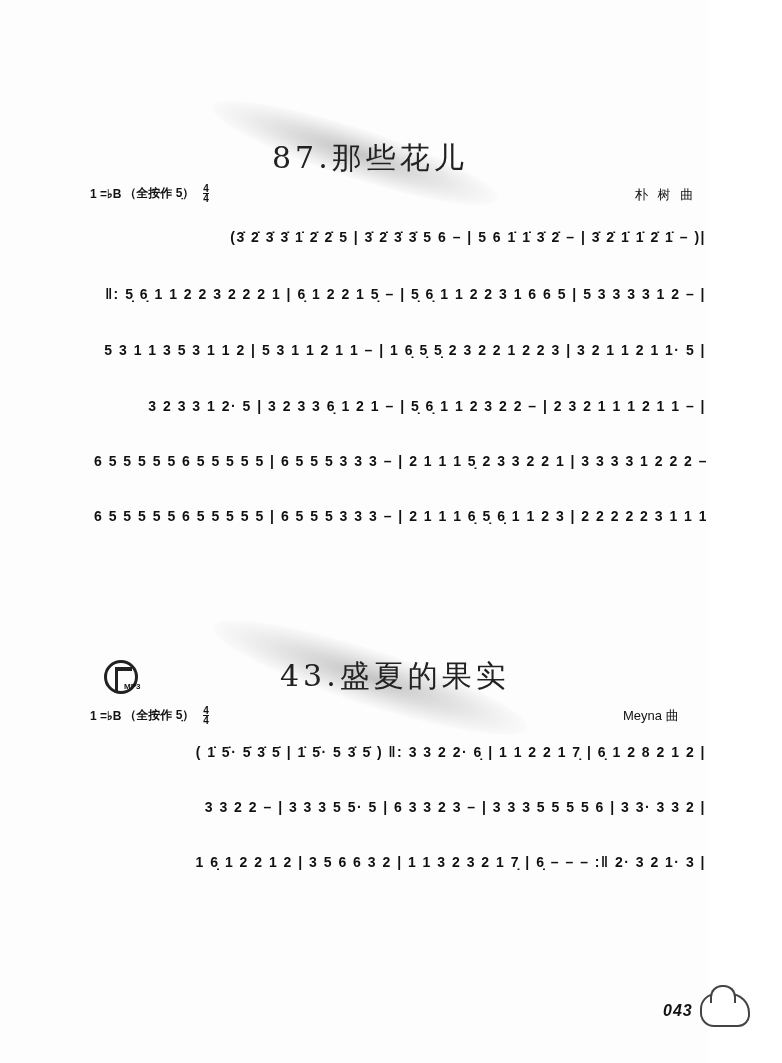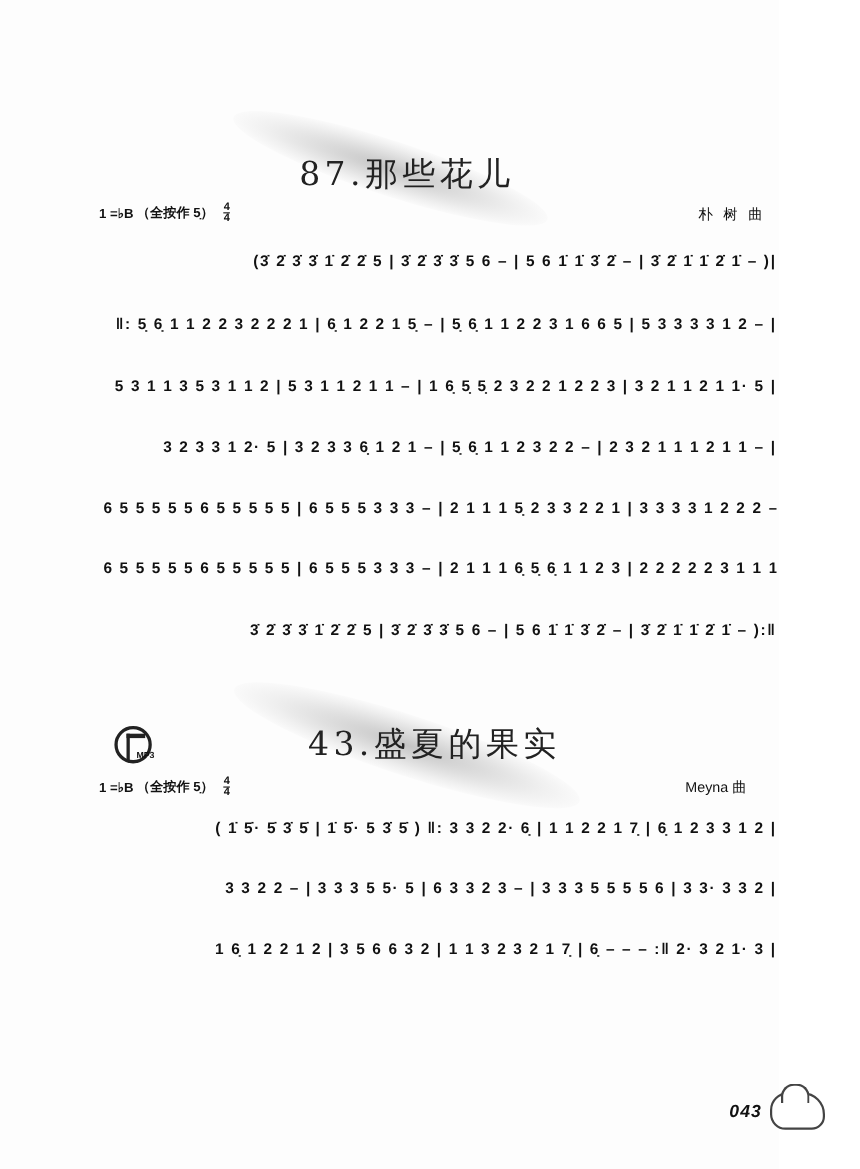--- a/index.html
+++ b/index.html
@@ -39,21 +39,20 @@
     </span>
   </div>
   <div class="composer" style="left:635px;top:186px;">朴 树 曲</div>
 
   <div class="score-line" style="top:229px;">(3̇ 2̇ 3̇ 3̇  1̇  2̇   2̇ 5 | 3̇ 2̇ 3̇ 3̇ 5  6  –  | 5  6 1̇  1̇ 3̇  2̇  –  | 3̇  2̇ 1̇  1̇ 2̇  1̇  – )|</div>
   <div class="score-line" style="top:286px;">‖: 5̣ 6̣ 1  1 2  2 3 2 2 2 1 | 6̣ 1 2  2 1  5̣  –  | 5̣ 6̣ 1  1 2  2 3 1 6 6 5 | 5 3 3  3 3 1  2  –  |</div>
   <div class="score-line" style="top:342px;">5 3 1  1 3  5 3 1  1 2 | 5 3 1  1 2 1  1  –  | 1 6̣ 5̣ 5̣ 2 3 2  2 1 2  2 3 | 3 2 1  1 2  1   1· 5 |</div>
   <div class="score-line" style="top:398px;">3 2 3  3 1  2·   5 | 3 2 3  3 6̣ 1 2 1  –  | 5̣ 6̣ 1  1 2 3 2 2  –  | 2 3 2 1  1 1 2 1  1  – |</div>
   <div class="score-line" style="top:453px;">6 5 5 5 5 5  6 5 5 5 5 5 | 6  5 5  5 3 3  3   –  | 2 1 1  1 5̣ 2  3 3 2  2 1 | 3  3 3 3 1 2 2 2  –  |</div>
   <div class="score-line" style="top:508px;">6 5 5 5 5 5  6 5 5 5 5 5 | 6  5 5  5 3 3  3   –  | 2 1 1  1 6̣ 5̣ 6̣ 1  1 2 3 | 2 2 2  2 2 3 1  1  1(5 |</div>
-  <div class="score-line" style="top:564px;">3̇  2̇ 3̇ 3̇  1̇  2̇   2̇ 5 | 3̇  2̇ 3̇ 3̇  5  6  –  | 5  6 1̇  1̇ 3̇  2̇  –  | 3̇  2̇ 1̇  1̇ 2̇  1̇  – ):‖</div>
 
   <div class="mp3-icon">
       <div class="note"></div>
     </div>
   <div class="mp3-label">MP3</div>
 
   <div class="brush" style="left:205px;top:650px;width:330px;height:55px;"></div>
   <div class="song-title" style="left:280px;top:656px;">
     <span>43.</span><span>盛夏的果实</span>
   </div>
@@ -61,19 +60,19 @@
   <div class="meta-left" style="left:90px;top:706px;">
     <span>1 =♭B</span>
     <span>（全按作 5̣）</span>
     <span class="timesig">
       <span>4</span>
       <span>4</span>
     </span>
   </div>
   <div class="composer composer2" style="left:623px;top:707px;">Meyna 曲</div>
 
-  <div class="score-line" style="top:744px;">( 1̇  5̇·   5̇  3̇ 5̇ | 1̇  5̇·   5  3̇ 5̇ ) ‖: 3   3 2  2·  6̣  | 1   1 2  2   1 7̣ | 6̣ 1  2 3 3 1 2 |</div>
+  <div class="score-line" style="top:744px;">( 1̇  5̇·   5̇  3̇ 5̇ | 1̇  5̇·   5  3̇ 5̇ ) ‖: 3   3 2  2·  6̣  | 1   1 2  2   1 7̣ | 6̣ 1  2 8 2 1 2 |</div>
   <div class="score-line" style="top:799px;">3   3 2  2  –   | 3 3  3 5  5·  5  | 6 3  3 2  3 –   | 3 3  3 5  5 5  5 6 | 3  3·   3   3 2 |</div>
   <div class="score-line" style="top:854px;">1 6̣  1 2  2  1 2 | 3   5 6  6   3 2  | 1   1 3  2 3 2  1 7̣  |  6̣  –  –  –   :‖ 2·  3 2 1·  3 |</div>
 
   <div class="page-number">043</div>
   <div class="cloud"></div>
 </div>
 
 </body></html>

